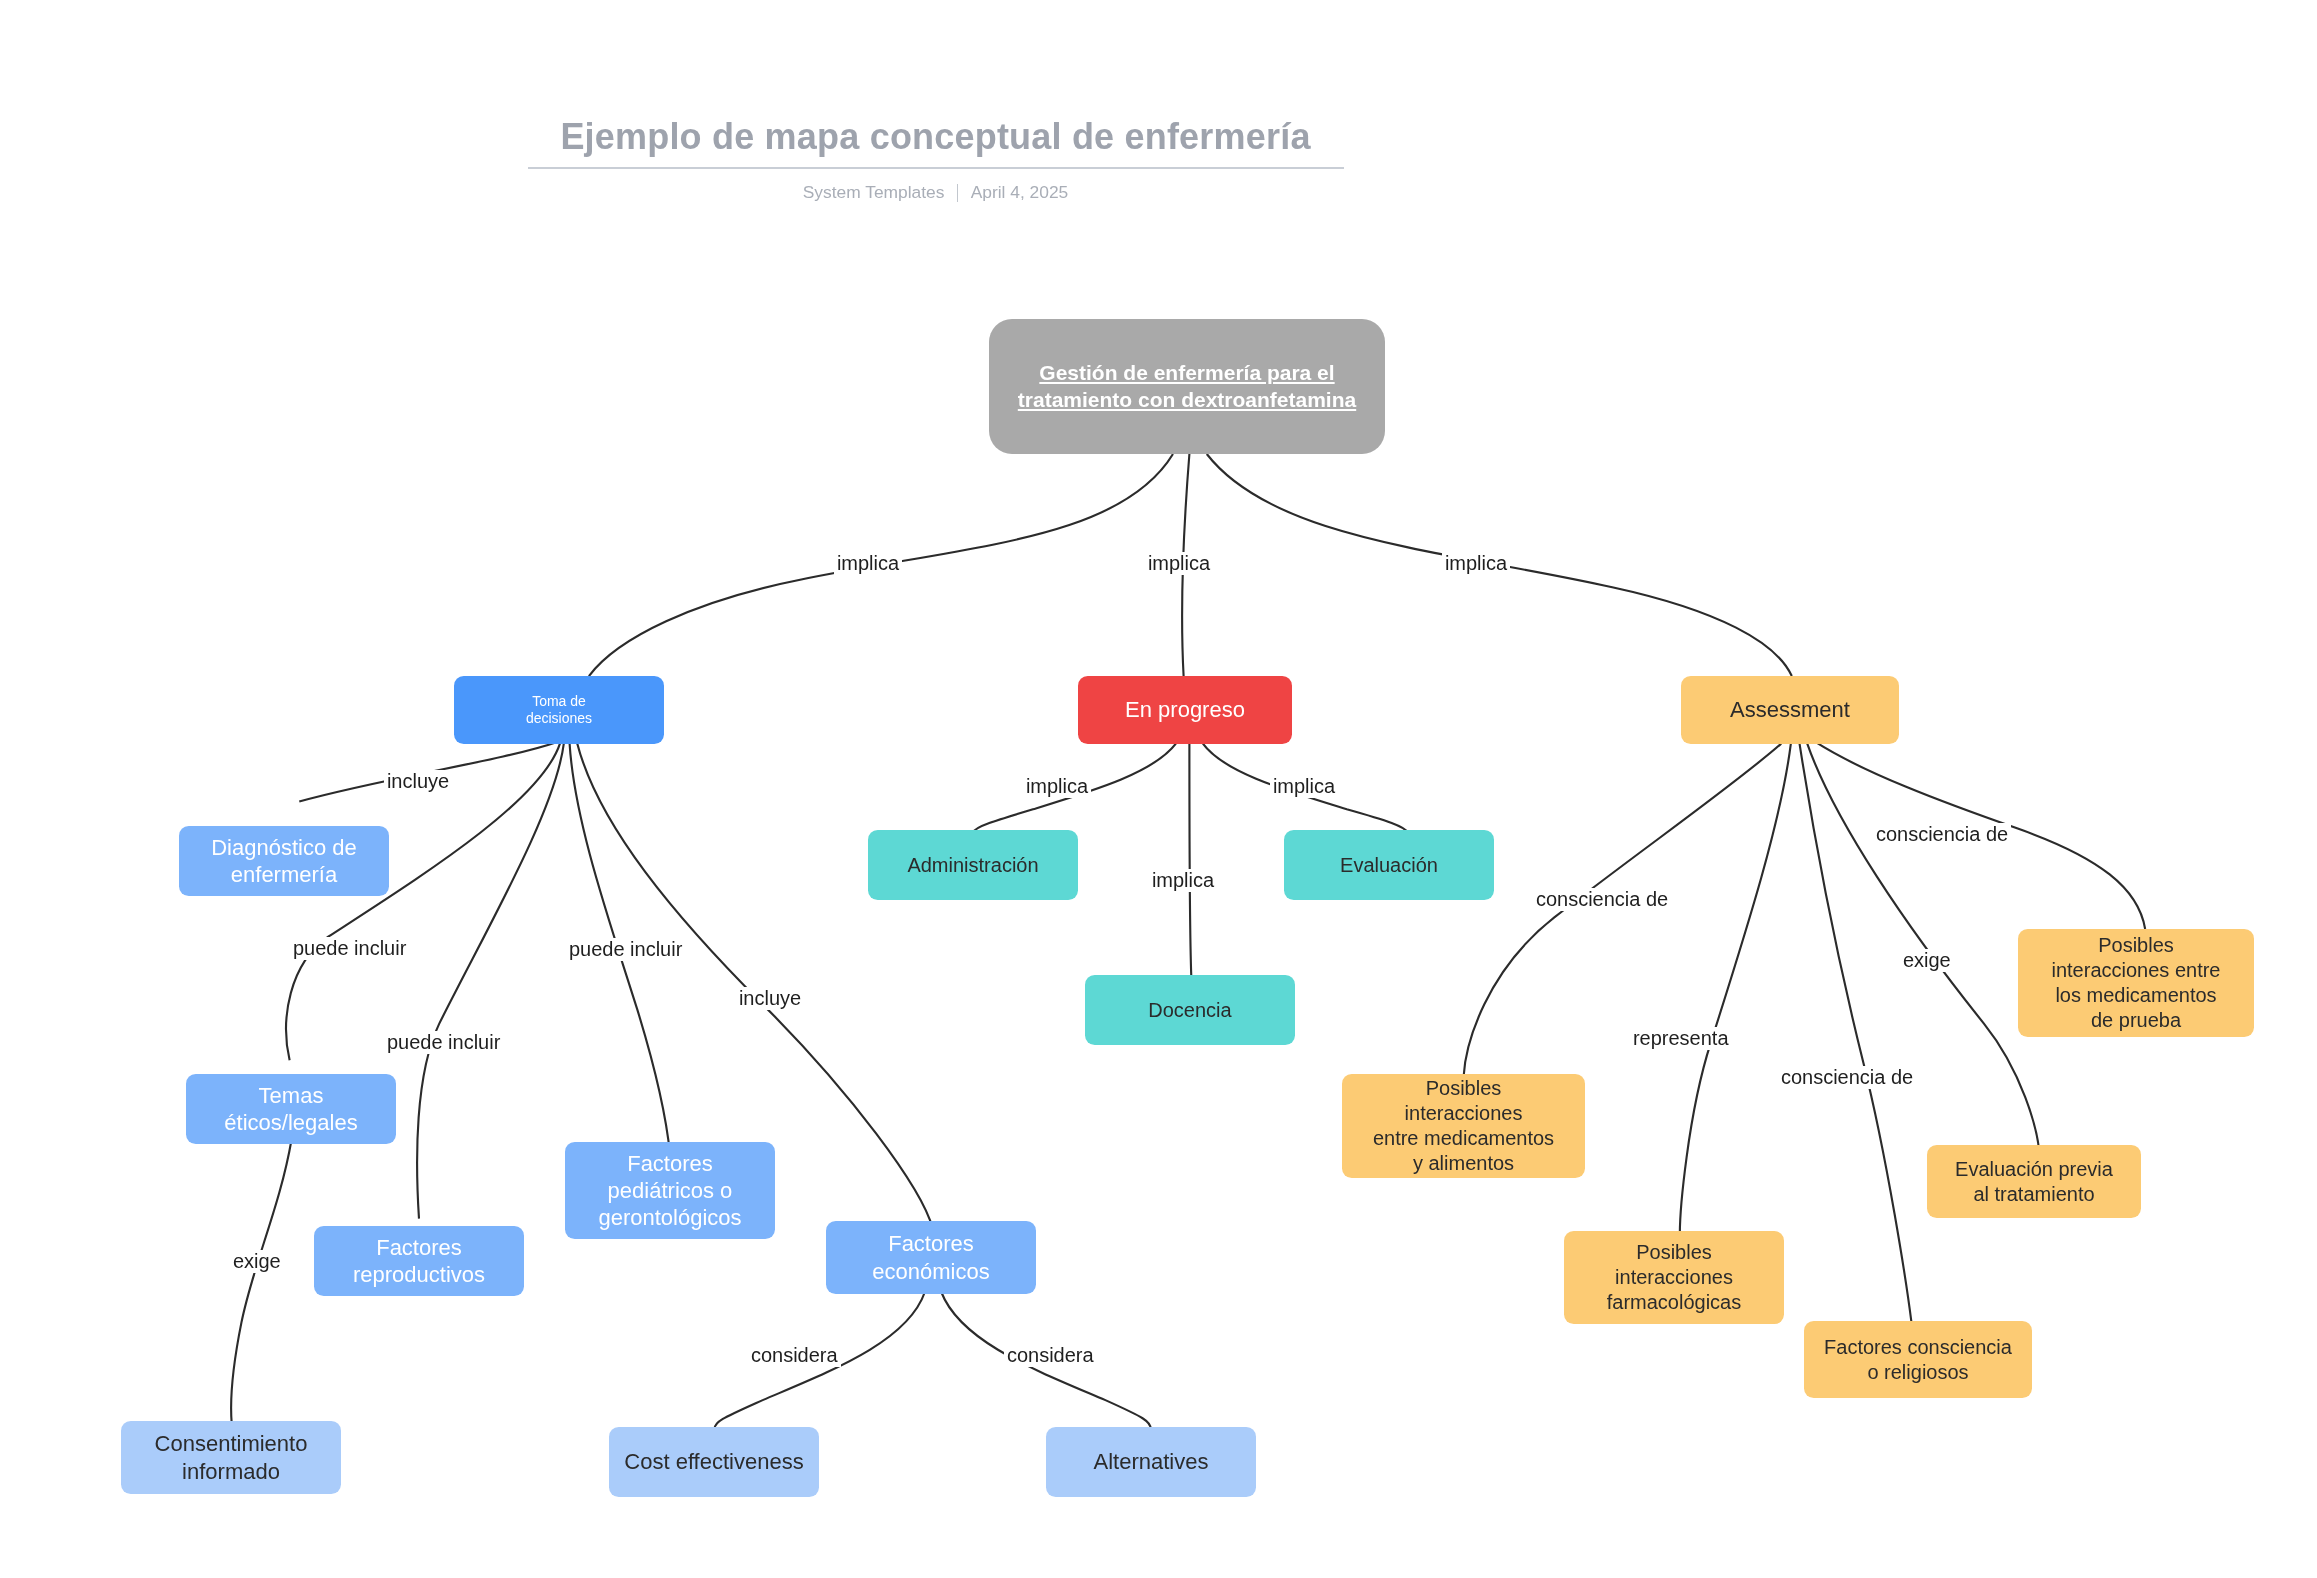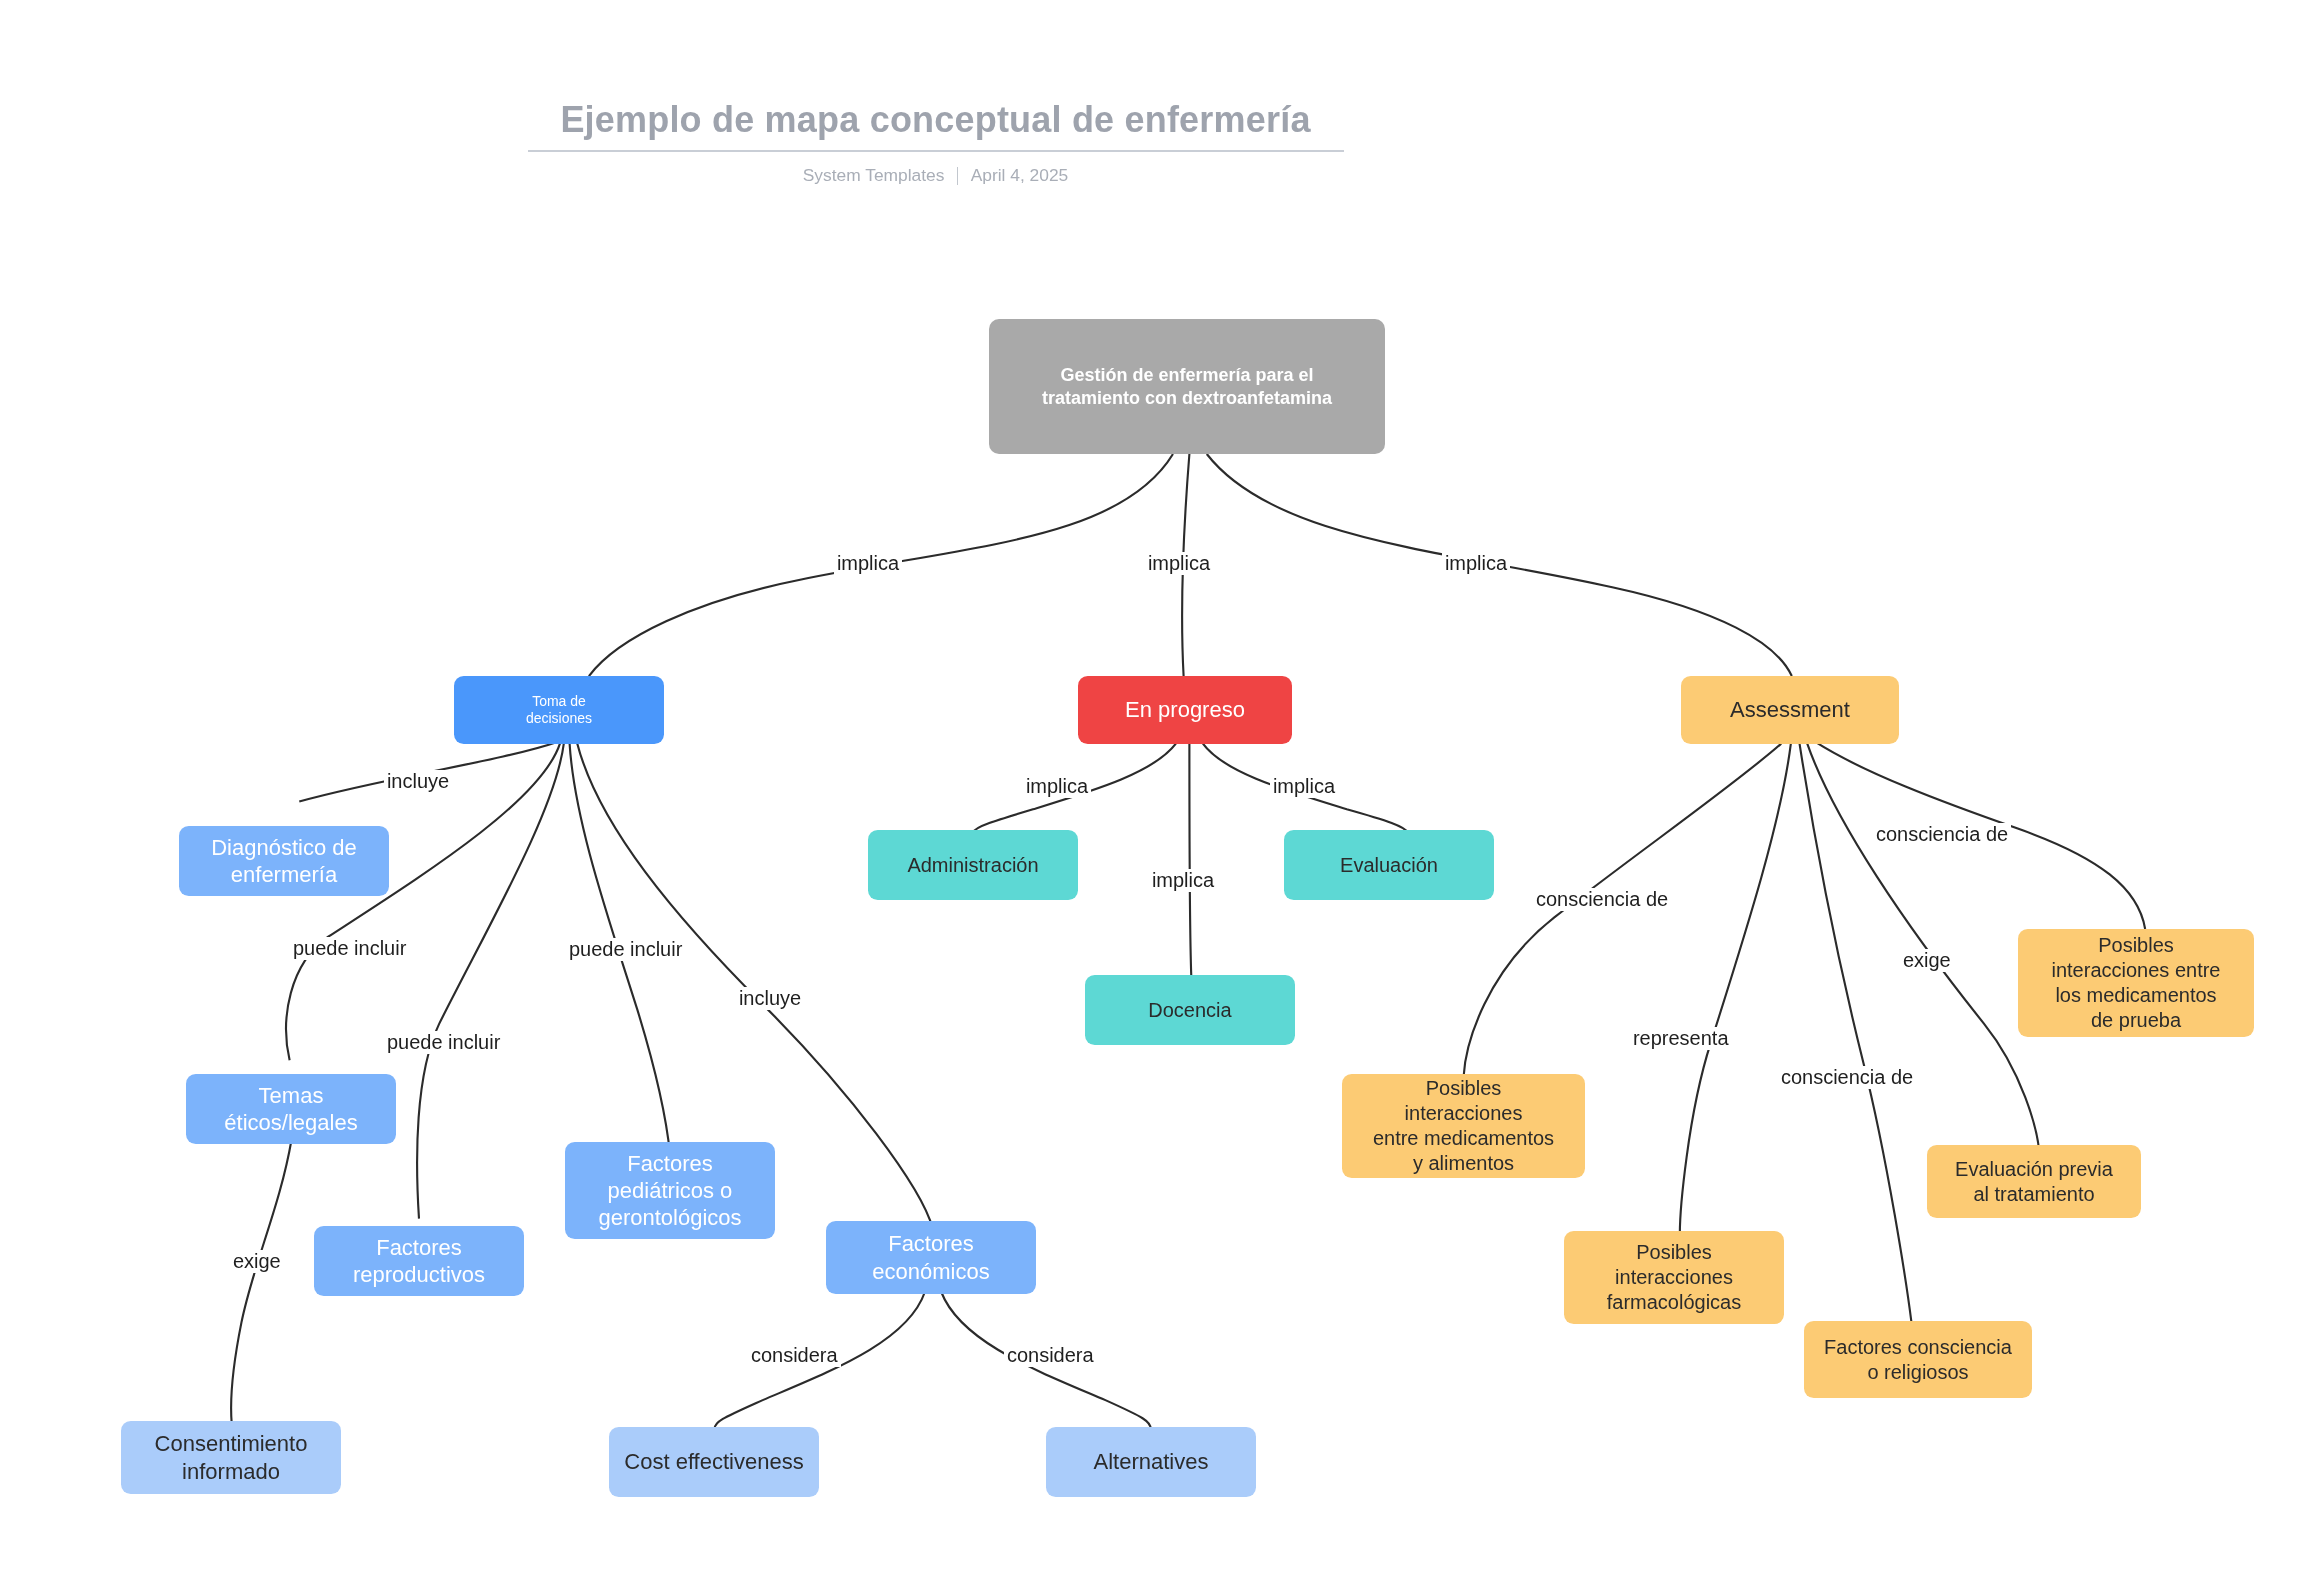--- a/index.html
+++ b/index.html
@@ -16,22 +16,21 @@
     height: 1579px;
     background: #ffffff;
   }
 
   
   #header {
     position: absolute;
     left: 0; top: 0;
     width: 1871px;
     text-align: center;
-    padding-top: 73px;
-    margin-top: 25px;
+    padding-top: 115px;
   }
   #doc-title {
     font-size: 36px;
     font-weight: bold;
     color: #9ea3ad;
     letter-spacing: 0.2px;
     line-height: 1.2;
   }
   #title-rule {
     width: 816px;
@@ -77,22 +76,23 @@
     text-align: center;
     border-radius: 9.7px;
     line-height: 1.24;
     white-space: pre-line;
     padding: 5.8px 11.6px;
   }
   .node-root {
     background: #a9a9a9;
     color: #ffffff;
     font-weight: bold;
-    font-size: 18px;
-    border-radius: 10px;
+    font-size: 21px;
+    border-radius: 23px;
+    text-decoration: underline;
   }
   .n-blue       { background: #4a97fb; color: #ffffff; font-size: 14px; }
   .n-blue-light { background: #7cb3fb; color: #ffffff; font-size: 22px; }
   .n-blue-pale  { background: #aaccfa; color: #2b2b2b; font-size: 22px; }
   .n-teal       { background: #5dd8d4; color: #2b2b2b; font-size: 20px; }
   .n-teal-head  { background: #ef4444; color: #ffffff; font-size: 22px; }
   .n-orange     { background: #fccb74; color: #2b2b2b; font-size: 22px; }
   .n-orange-sm  { background: #fccb74; color: #2b2b2b; font-size: 20px; }
 
   

